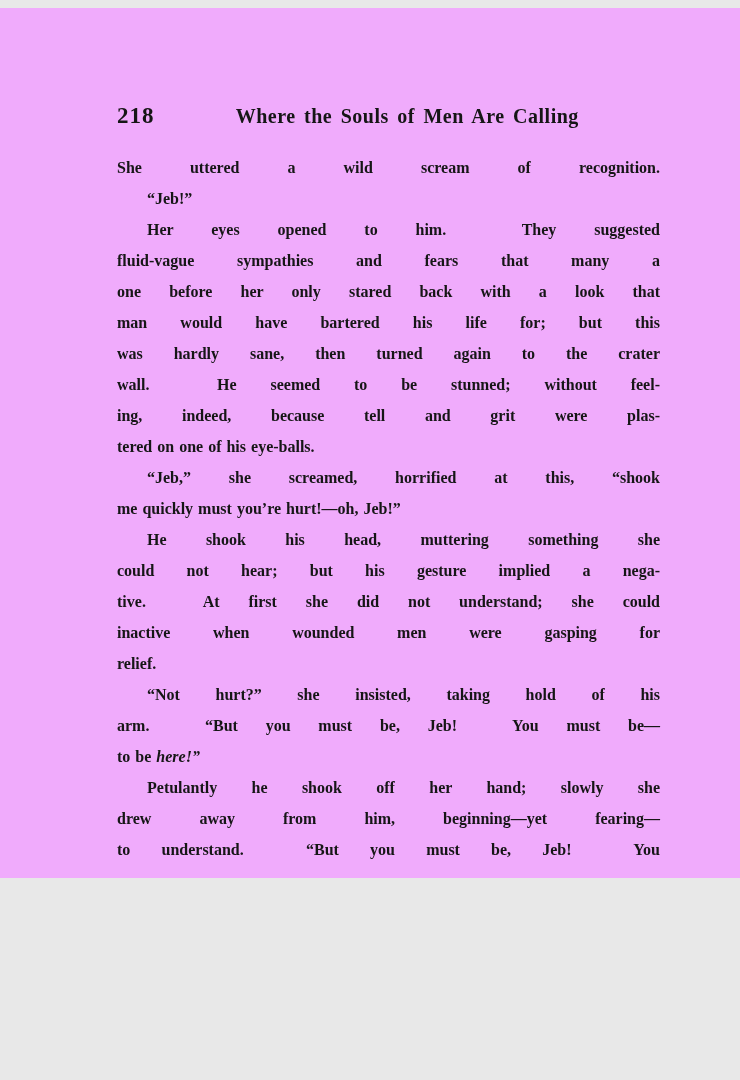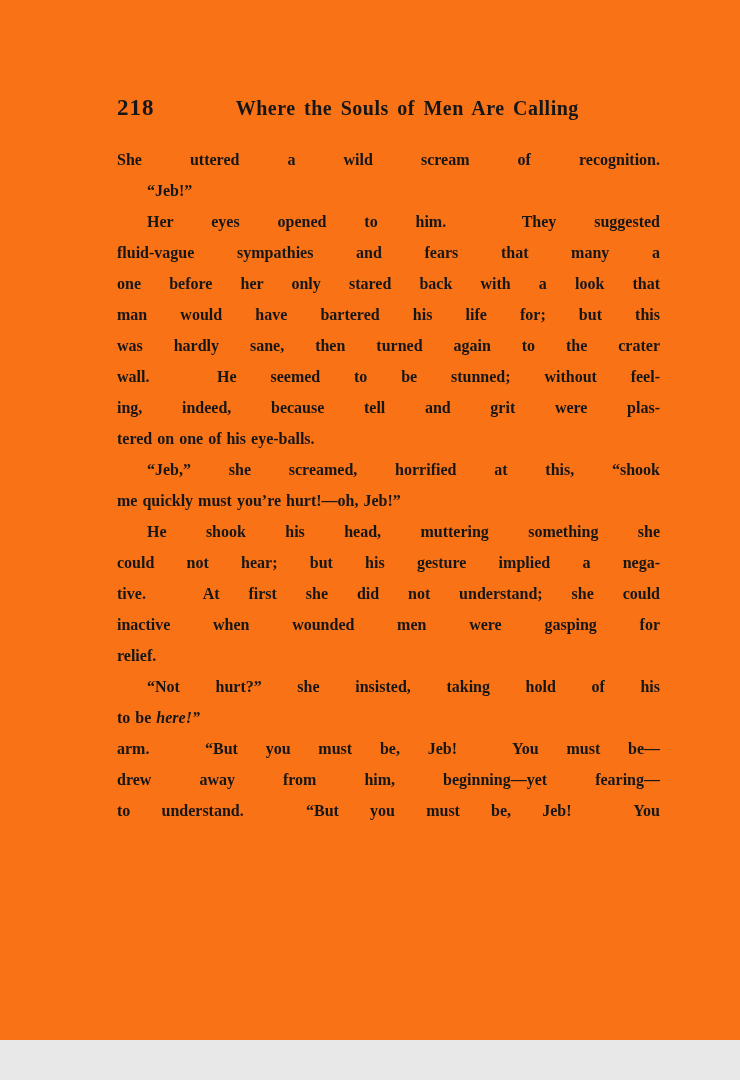--- a/index.html
+++ b/index.html
@@ -1,22 +1,22 @@
 <!DOCTYPE html>
 <html><head>
 <meta charset="utf-8">
 <style>
   * { margin: 0; padding: 0; box-sizing: border-box; }
   html, body { background: #e8e8e8; }
   .page {
     position: relative;
     width: 740px;
-    height: 1040px;
-    margin: 0 auto;
-    background: #f97316;
+    height: 870px;
+    margin: 8px auto;
+    background: #f0abfc;
     color: #161616;
     font-family: "Liberation Serif", "DejaVu Serif", serif;
     font-weight: 700;
     padding: 95px 80px 0 117px;
     overflow: hidden;
   }
   .running-head {
     display: flex;
     align-items: baseline;
     font-size: 23px;
@@ -75,18 +75,19 @@
       <div class="line justify"><span>ing, indeed, because tell and grit were plas-</span></div>
       <div class="line"><span>tered on one of his eye-balls.</span></div>
       <div class="line justify indent"><span>“Jeb,” she screamed, horrified at this, “shook</span></div>
       <div class="line"><span>me quickly must you’re hurt!—oh, Jeb!”</span></div>
       <div class="line justify indent"><span>He shook his head, muttering something she</span></div>
       <div class="line justify"><span>could not hear; but his gesture implied a nega-</span></div>
       <div class="line justify"><span>tive.  At first she did not understand; she could</span></div>
       <div class="line justify"><span>inactive when wounded men were gasping for</span></div>
       <div class="line"><span>relief.</span></div>
       <div class="line justify indent"><span>“Not hurt?” she insisted, taking hold of his</span></div>
+      <div class="line justify"><span>arm.  “But you must be, Jeb!  You must be—</span></div>
       <div class="line"><span>to be </span><span class="italic">here!”</span></div>
-      <div class="line justify"><span>arm.  “But you must be, Jeb!  You must be—</span></div>
+      <div class="line justify indent"><span>Petulantly he shook off her hand; slowly she</span></div>
       <div class="line justify"><span>drew away from him, beginning—yet fearing—</span></div>
       <div class="line justify"><span>to understand.  “But you must be, Jeb!  You</span></div>
     </div>
 </div>
 
 </body></html>

